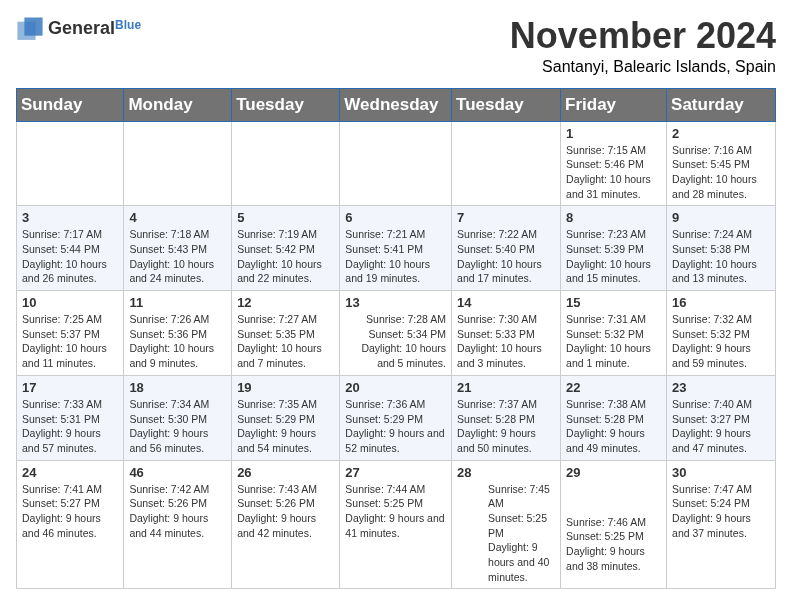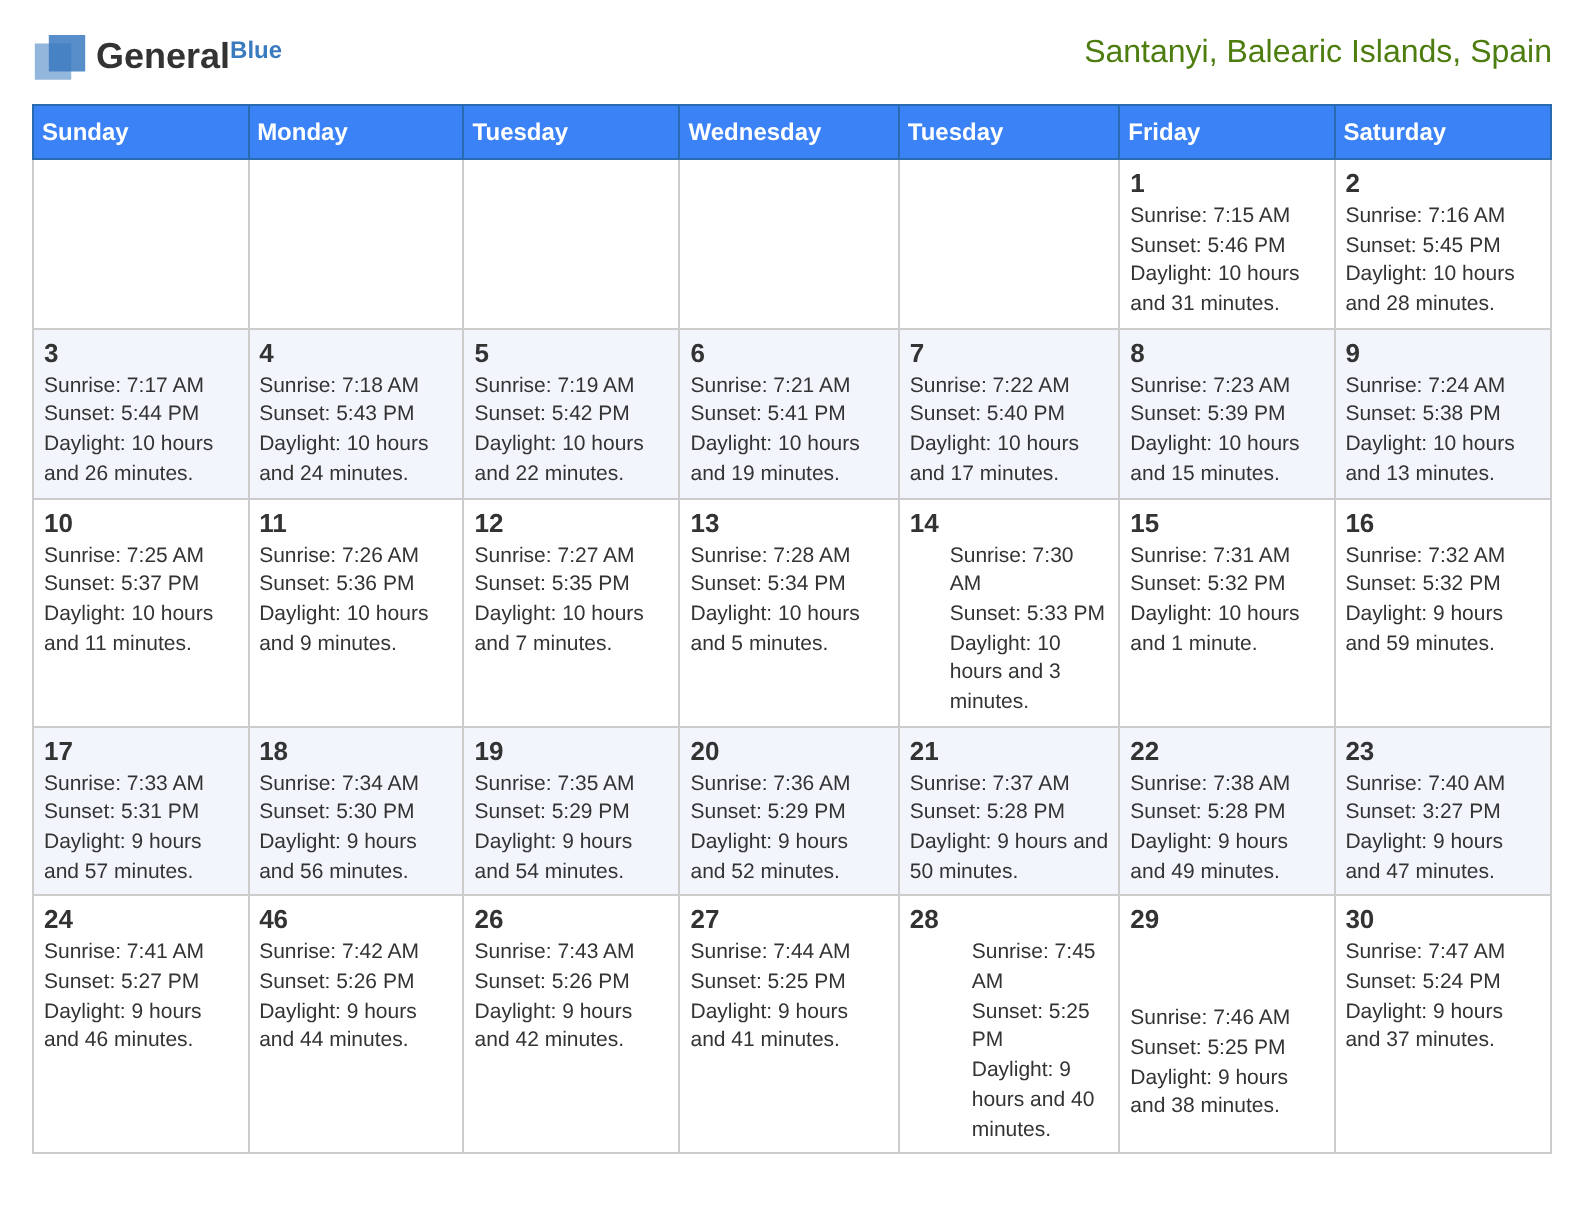--- a/index.html
+++ b/index.html
@@ -39,32 +39,32 @@
       text-align: right;
     }
     .month-title {
       font-size: 36px;
       font-weight: bold;
       color: #333;
       line-height: 1.1;
     }
     .location-title {
       font-size: 16px;
-      color: #4d7c0f;
+      color: #000000;
       margin-top: 2px;
     }
     .calendar-table {
       width: 100%;
       border-collapse: collapse;
       border: 1px solid #ccc;
     }
     .calendar-table th {
-      background-color: #3b82f6;
+      background-color: #737373;
       color: #fff;
-      font-size: 12px;
+      font-size: 17px;
       font-weight: bold;
       padding: 6px 4px;
       text-align: left;
       border: 1px solid #2a6aaf;
     }
     .calendar-table td {
       vertical-align: top;
       border: 1px solid #ccc;
       padding: 4px 5px;
       font-size: 10.5px;
@@ -101,20 +101,21 @@
       <polygon points="2,8 28,8 28,34 2,34" fill="#3a7abf" opacity="0.55"></polygon>
     </svg>
     <div>
       <div style="display:flex; gap:0;">
         <span class="logo-text-general">General</span>
         <span class="logo-text-blue">Blue</span>
       </div>
     </div>
   </div>
   <div class="title-block">
+    <div class="month-title">November 2024</div>
     <div class="location-title">Santanyi, Balearic Islands, Spain</div>
   </div>
 </div>
 
 <table class="calendar-table">
   <thead>
     <tr id="weekday-header">
     <th>Sunday</th>
         <th>Monday</th>
         <th>Tuesday</th>
@@ -202,27 +203,27 @@
 Daylight: 10 hours and 9 minutes.</div>
         </td>
         <td>
           <span class="day-number">12</span>
           <div class="day-info" style="white-space: pre-line;">Sunrise: 7:27 AM
 Sunset: 5:35 PM
 Daylight: 10 hours and 7 minutes.</div>
         </td>
         <td>
           <span class="day-number">13</span>
-          <div class="day-info" style="white-space: pre-line;">Sunrise: 7:28 AM
+          <div class="day-info" style="white-space: pre-line; text-align: right;">Sunrise: 7:28 AM
 Sunset: 5:34 PM
 Daylight: 10 hours and 5 minutes.</div>
         </td>
         <td>
           <span class="day-number">14</span>
-          <div class="day-info" style="white-space: pre-line; margin-left: 20px;">Sunrise: 7:30 AM
+          <div class="day-info" style="white-space: pre-line;">Sunrise: 7:30 AM
 Sunset: 5:33 PM
 Daylight: 10 hours and 3 minutes.</div>
         </td>
         <td>
           <span class="day-number">15</span>
           <div class="day-info" style="white-space: pre-line;">Sunrise: 7:31 AM
 Sunset: 5:32 PM
 Daylight: 10 hours and 1 minute.</div>
         </td>
         <td>

